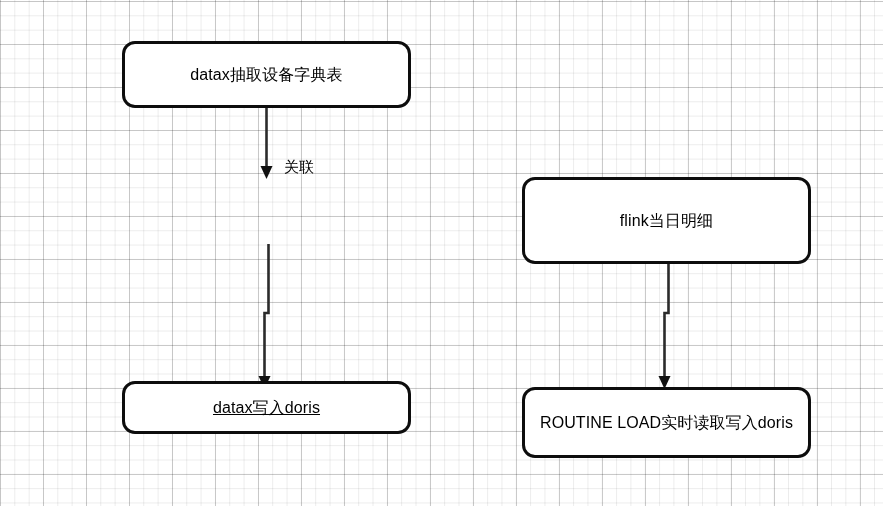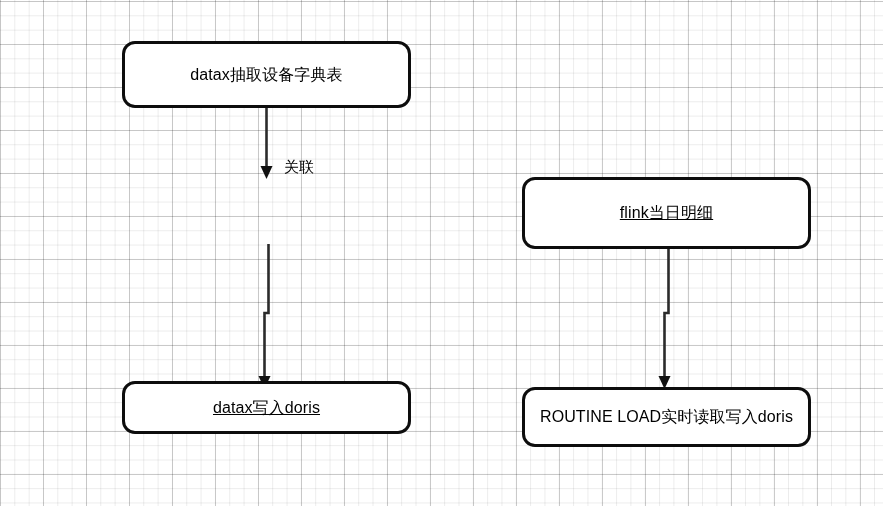--- a/index.html
+++ b/index.html
@@ -44,22 +44,22 @@
     color: #000000;
     font-size: 16px;
     line-height: 1.35;
     padding: 2px 10px;
     letter-spacing: 0.1px;
   }
 
   #node-datax-extract  { left: 122px; top: 41px;  width: 289px; height: 67px; }
   #node-hive-detail    { left: 122px; top: 177px; width: 289px; height: 67px; }
   #node-datax-doris    { left: 122px; top: 381px; width: 289px; height: 53px; text-decoration: underline; }
-  #node-flink-detail   { left: 522px; top: 177px; width: 289px; height: 72px; text-decoration: underline; }
-  #node-routine-load   { left: 522px; top: 387px; width: 289px; height: 60px; }
+  #node-flink-detail   { left: 522px; top: 177px; width: 289px; height: 87px; }
+  #node-routine-load   { left: 522px; top: 387px; width: 289px; height: 71px; }
 
   
   .edge-svg {
     position: absolute;
     left: 0;
     top: 0;
     width: 883px;
     height: 506px;
     pointer-events: none;
     overflow: visible;

